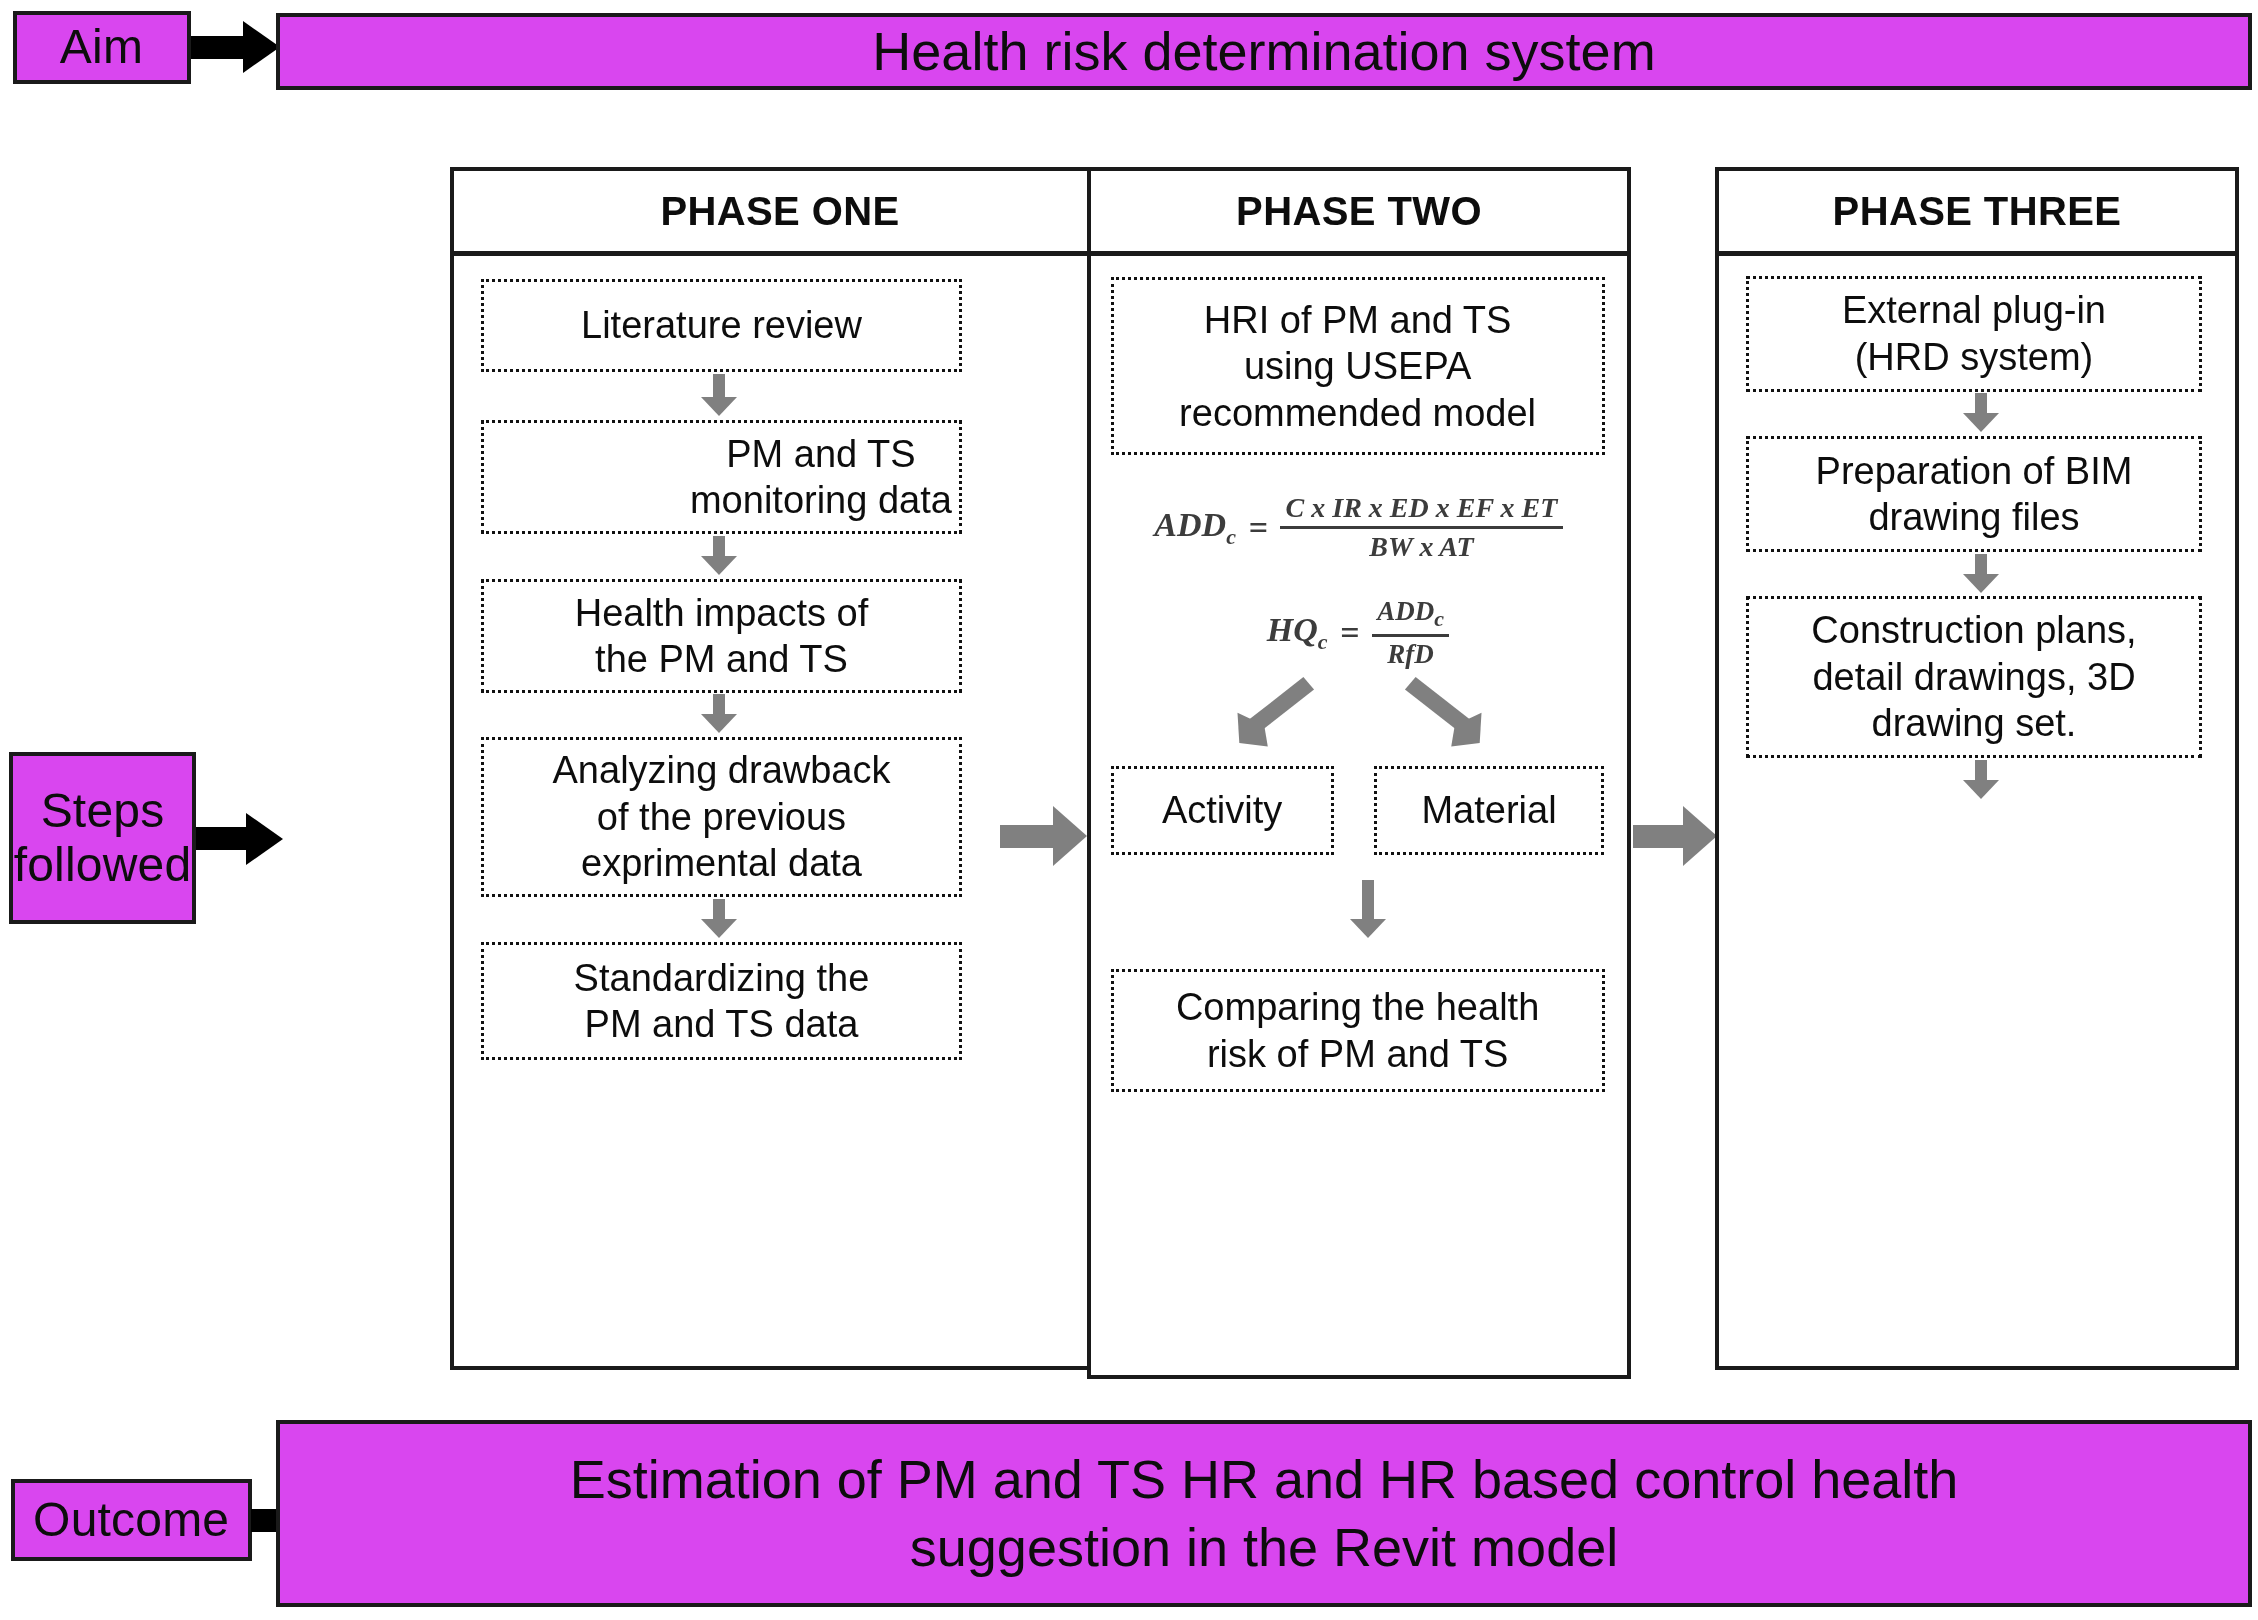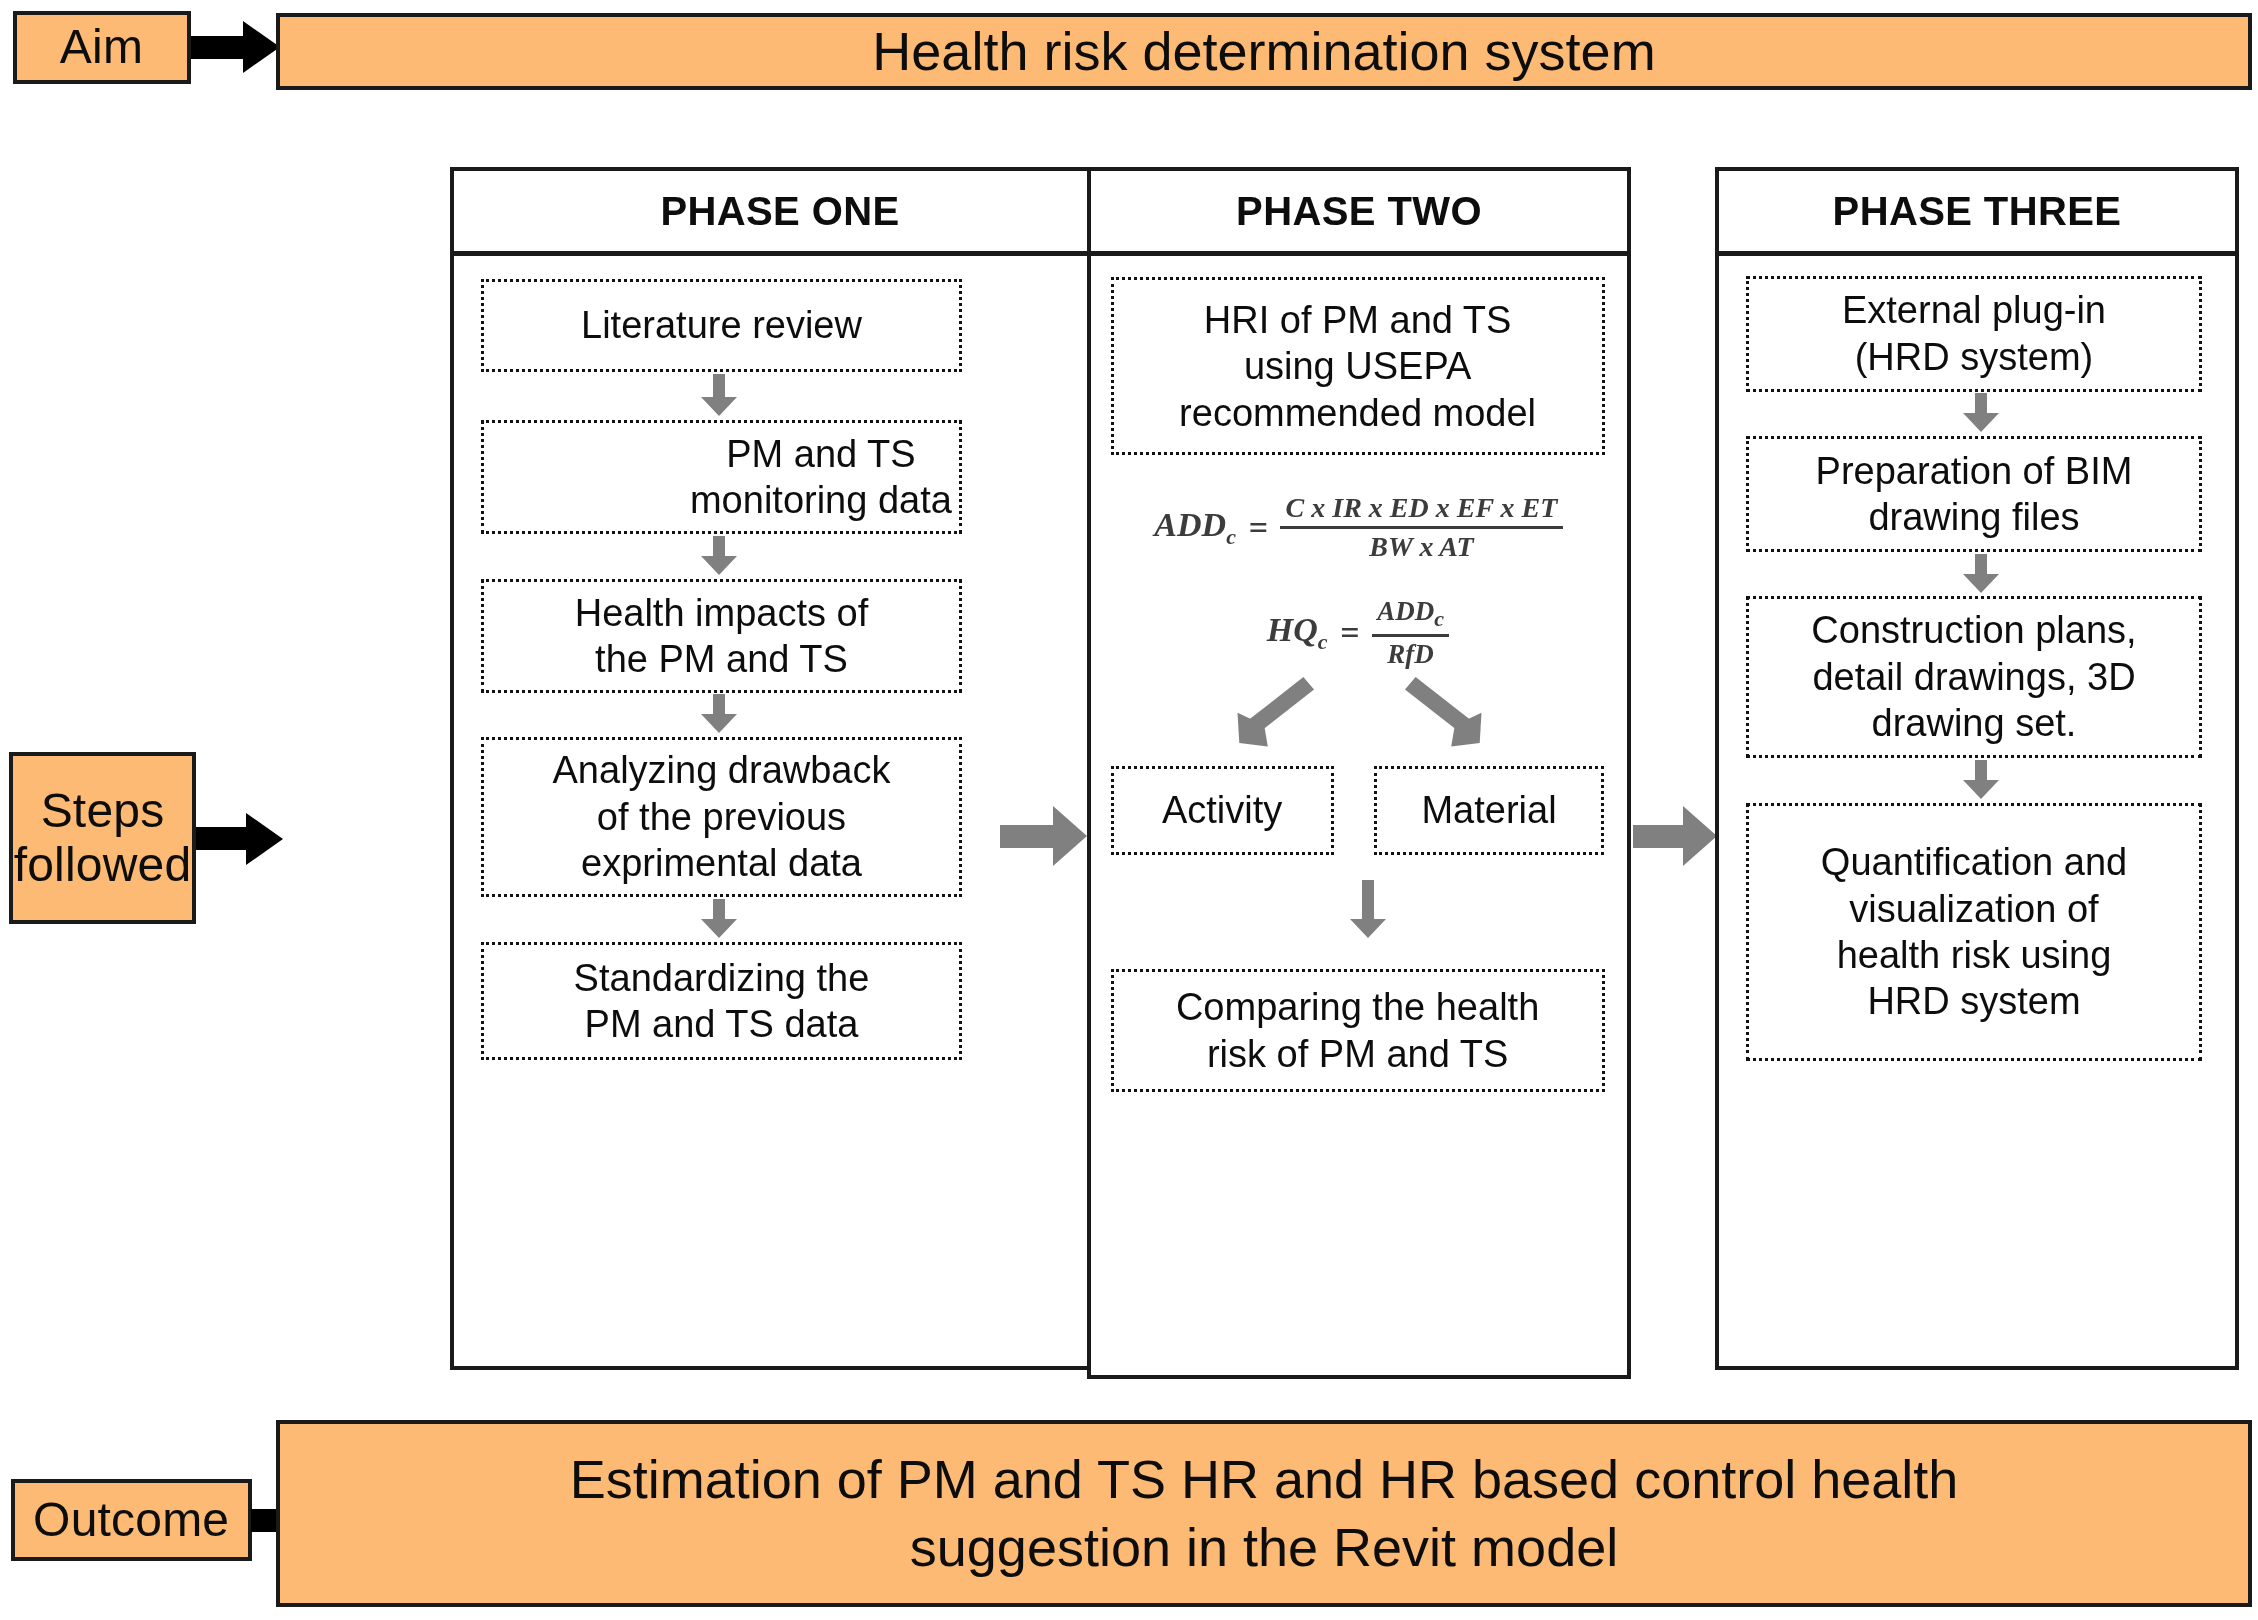--- a/index.html
+++ b/index.html
@@ -18,21 +18,21 @@
     background: #ffffff;
     overflow: hidden;
   }
 
   
   .abs { position: absolute; box-sizing: border-box; }
 
   
   .solid-box {
     border: 4.5px solid #1a1a1a;
-    background: #fdba74;
+    background: #d946ef;
     display: flex;
     align-items: center;
     justify-content: center;
     text-align: center;
   }
 
   
   .label-box {
     font-size: 48px;
     line-height: 1.12;
@@ -347,26 +347,20 @@
       <div class="abs step-box" style="left:27px; top:340px; width:456px; height:162px; white-space:pre-line;">
         <span>Construction plans,
 detail drawings, 3D
 drawing set.</span>
       </div>
       <div class="gray-arrow-down" style="left:244px; top:504px;">
         <div class="g-shaft" style="height:19.6px;"></div>
         <div class="g-head"></div>
       </div>
 
-      <div class="abs step-box" style="left:27px; top:547px; width:456px; height:258px; white-space:pre-line;">
-        <span>Quantification and
-visualization of
-health risk using
-HRD system</span>
-      </div>
 
     </div>
   </div>
 
   <div class="abs solid-box label-box" style="left:10.7px; top:1479px; width:241px; height:82px;">
     <span>Outcome</span>
   </div>
 
   <div class="black-arrow" style="left:251px; top:1493px; width:93px; height:55px;">
     <div class="shaft" style="top:16px; width:57px; height:23px;"></div>

